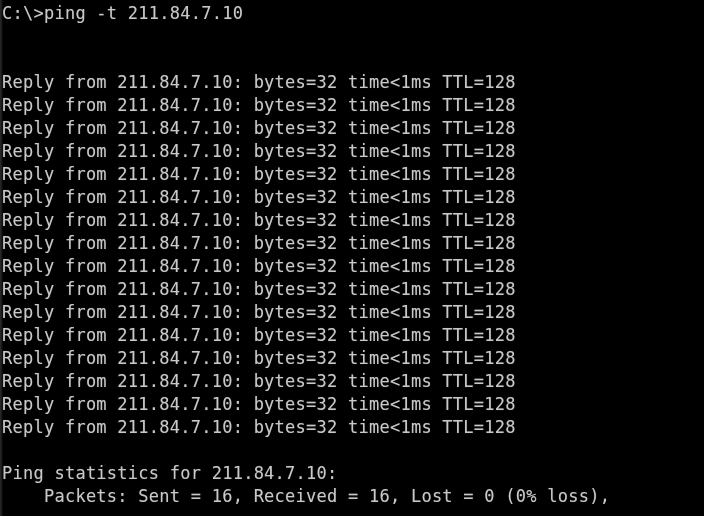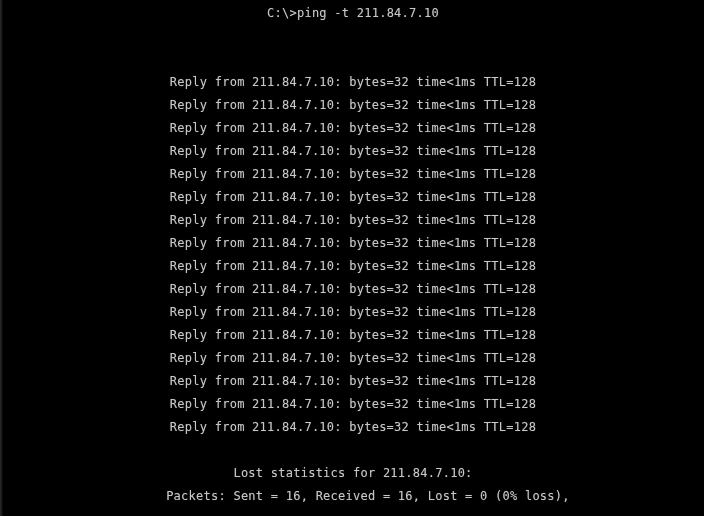--- a/index.html
+++ b/index.html
@@ -41,27 +41,26 @@
     top: 0;
     width: 704px;
     padding: 2px 0 0 2px;
     box-sizing: border-box;
   }
 
   .line {
     display: block;
     height: 23px;
     line-height: 23px;
-    font-size: 12px;
+    font-size: 17px;
     letter-spacing: 0.25px;
     color: #c8c8c8;
     white-space: pre;
     font-family: "DejaVu Sans Mono", "Liberation Mono", monospace;
     text-shadow: 0 0 1px rgba(200,200,200,0.35);
-    text-align: center;
   }
 
   .line.blank {
     color: transparent;
   }
 </style>
 </head>
 <body>
 
 <div id="console">
@@ -86,17 +85,17 @@
     <span class="line">Reply from 211.84.7.10: bytes=32 time&lt;1ms TTL=128</span>
     <span class="line">Reply from 211.84.7.10: bytes=32 time&lt;1ms TTL=128</span>
     <span class="line">Reply from 211.84.7.10: bytes=32 time&lt;1ms TTL=128</span>
     <span class="line">Reply from 211.84.7.10: bytes=32 time&lt;1ms TTL=128</span>
     <span class="line">Reply from 211.84.7.10: bytes=32 time&lt;1ms TTL=128</span>
     <span class="line">Reply from 211.84.7.10: bytes=32 time&lt;1ms TTL=128</span>
     <span class="line">Reply from 211.84.7.10: bytes=32 time&lt;1ms TTL=128</span>
 
     <span class="line blank"> </span>
 
-    <span class="line">Lost statistics for 211.84.7.10:</span>
+    <span class="line">Ping statistics for 211.84.7.10:</span>
     <span class="line">    Packets: Sent = 16, Received = 16, Lost = 0 (0% loss),</span>
 
   </div>
 </div>
 
 </body></html>

